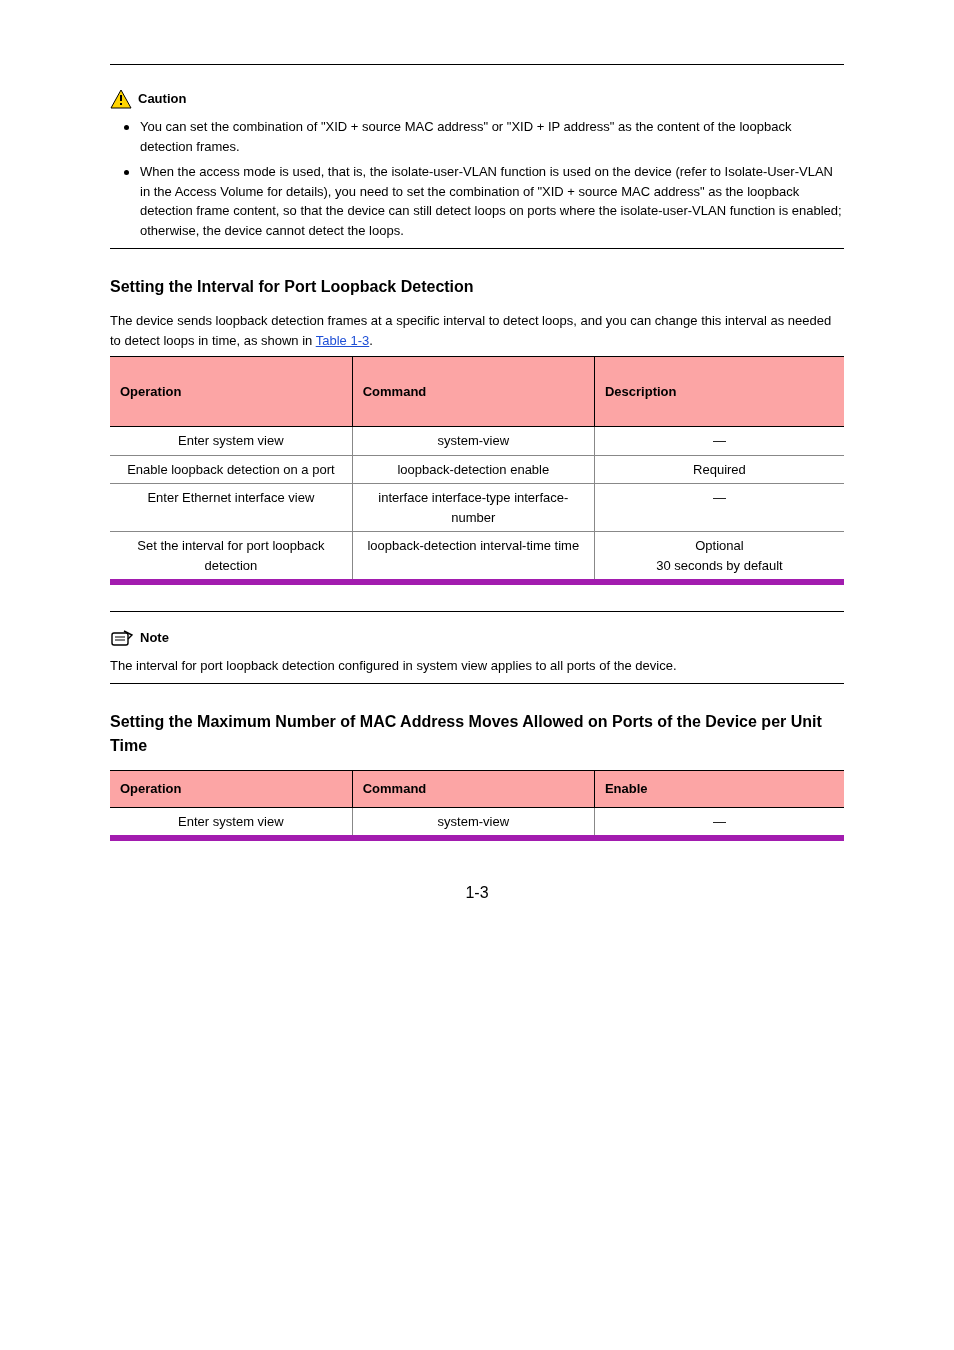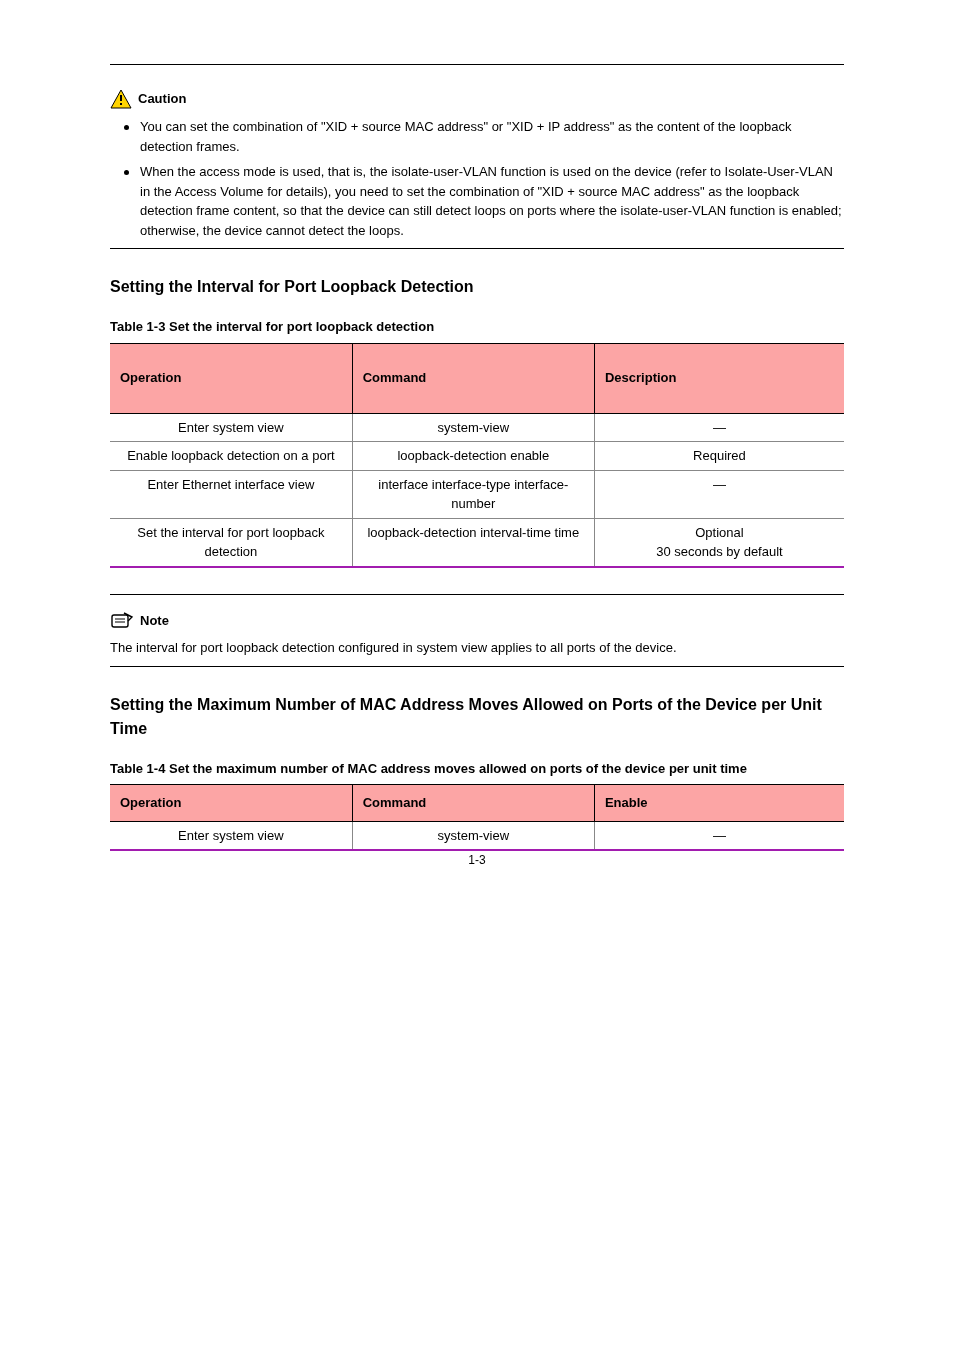--- a/index.html
+++ b/index.html
@@ -30,23 +30,23 @@
     padding: 8px 10px; border: 1px solid #000; border-left: none; border-right: none;
     vertical-align: middle;
   }
   table.tbl th + th { border-left: 1px solid #000; }
   table.tbl.t1 th { height: 70px; }
   table.tbl td {
     padding: 4px 10px; border-bottom: 1px solid #888;
     border-left: none; border-right: none; vertical-align: top; text-align: center;
   }
   table.tbl td + td { border-left: 1px solid #888; }
-  table.tbl tr:last-child td { border-bottom: 2px solid #a21caf; }
+  table.tbl tr:last-child td { border-bottom: 6px solid #a21caf; }
 
-  .page-num { text-align: center; font-size: 12px; }
+  .page-num { text-align: center; font-size: 16px; margin-top: 40px; }
 </style>
 </head>
 <body>
 
 <div class="page">
 
   <hr class="hr-thin">
 
   <div class="callout">
     <div class="callout-head">
@@ -61,22 +61,24 @@
     </div>
     <ul class="bullets">
       <li><span>You can set the combination of "XID + source MAC address" or "XID + IP address" as the content of the loopback detection frames.</span></li>
       <li><span>When the access mode is used, that is, the isolate-user-VLAN function is used on the device (refer to Isolate-User-VLAN in the Access Volume for details), you need to set the combination of "XID + source MAC address" as the loopback detection frame content, so that the device can still detect loops on ports where the isolate-user-VLAN function is enabled; otherwise, the device cannot detect the loops.</span></li>
     </ul>
   </div>
 
   <hr class="hr-thin">
 
   <h2 class="sec">Setting the Interval for Port Loopback Detection</h2>
+  <p class="para">
+    <span>The device sends loopback detection frames at a specific interval to detect loops, and you can change this interval as needed to detect loops in time, as shown in </span><a href="#" class="link">Table 1-3</a><span>.</span>
+  </p>
 
-  <div class="tbl-caption">Table 1-3 Set the interval for port loopback detection</div>
   <table class="tbl t1">
     <thead>
       <tr>
         <th style="width:33%">Operation</th>
         <th style="width:33%">Command</th>
         <th style="width:34%">Description</th>
       </tr>
     </thead>
     <tbody>
       <tr>
@@ -117,21 +119,20 @@
       </span>
       <span class="callout-title">Note</span>
     </div>
     <p class="para">The interval for port loopback detection configured in system view applies to all ports of the device.</p>
   </div>
 
   <hr class="hr-thin">
 
   <h2 class="sec">Setting the Maximum Number of MAC Address Moves Allowed on Ports of the Device per Unit Time</h2>
 
-  <div class="tbl-caption">Table 1-4 Set the maximum number of MAC address moves allowed on ports of the device per unit time</div>
   <table class="tbl">
     <thead>
       <tr>
         <th style="width:33%">Operation</th>
         <th style="width:33%">Command</th>
         <th style="width:34%">Enable</th>
       </tr>
     </thead>
     <tbody>
       <tr>

